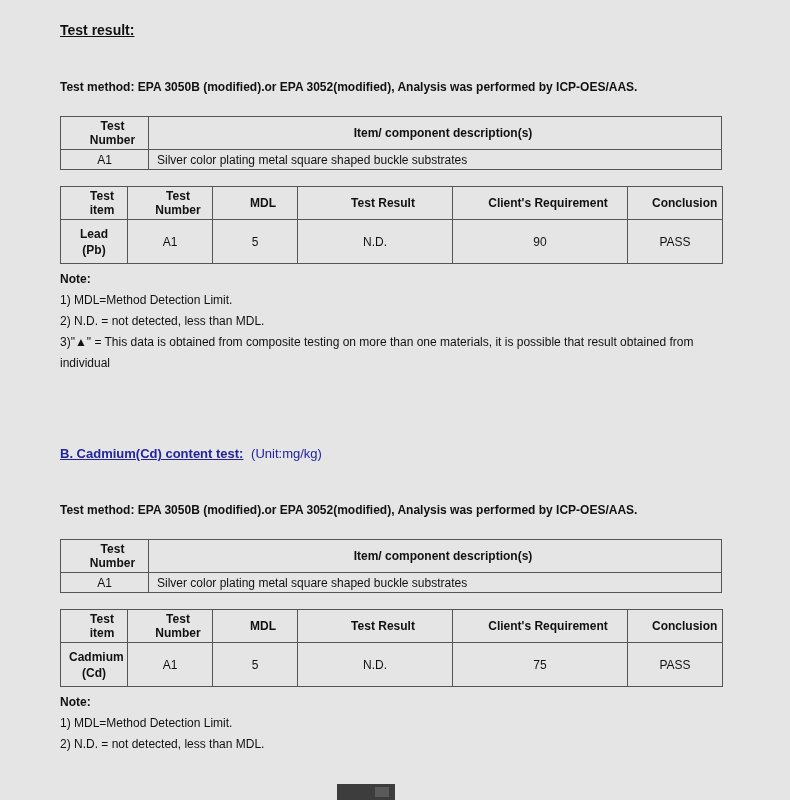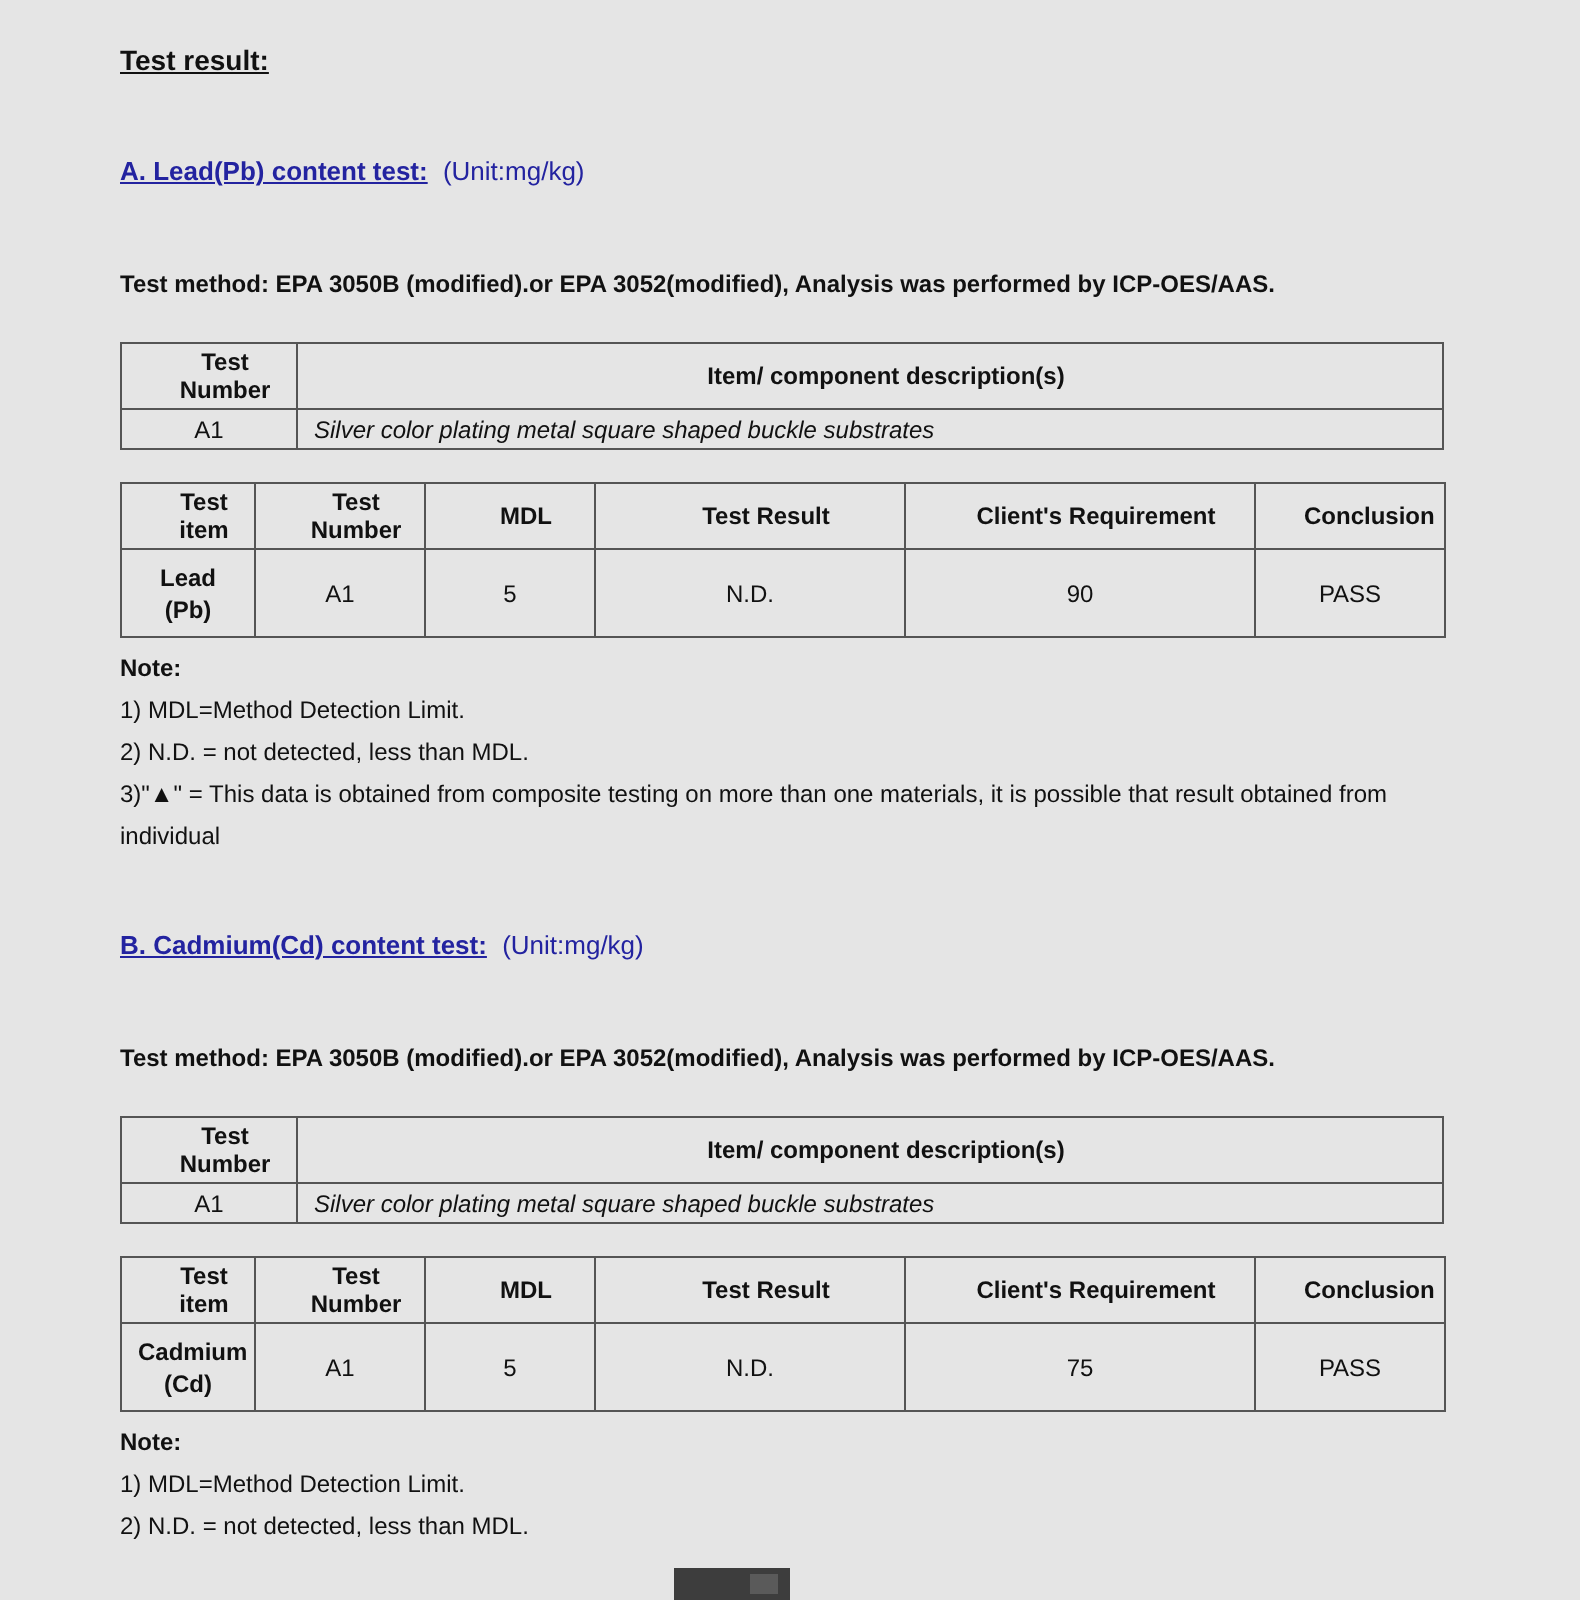--- a/index.html
+++ b/index.html
@@ -26,21 +26,21 @@
   }
   .section-heading .head-main {
     font-weight: bold;
     text-decoration: underline;
   }
   .section-heading .head-unit {
     font-weight: normal;
     margin-left: 4px;
   }
   .sec-a .section-heading { margin-top: 40px; }
-  .sec-b .section-heading { margin-top: 36px; }
+  .sec-b .section-heading { margin-top: 72px; }
 
   .method-line {
     margin-top: 42px;
     font-size: 12px;
     font-weight: bold;
   }
 
   table {
     border-collapse: collapse;
     table-layout: fixed;
@@ -50,21 +50,21 @@
   td, th {
     border: 1px solid #555;
     padding: 2px 8px;
     vertical-align: middle;
   }
   th { font-weight: bold; text-align: center; padding-left: 24px; }
 
   .sample-table { margin-top: 22px; }
   .sample-table th, .sample-table td { height: 20px; }
   .sample-table .cell-number { text-align: center; }
-  .sample-table .cell-desc { text-align: left; font-style: italic; }
+  .sample-table .cell-desc { text-align: left; }
 
   .result-table { margin-top: 16px; border-radius: 15px; }
   .result-table th { height: 28px; }
   .result-table td { height: 44px; text-align: center; }
   .result-table .cell-item { font-weight: bold; line-height: 16px; }
 
   .notes {
     margin-top: 5px;
     font-size: 12px;
     line-height: 21px;
@@ -92,24 +92,20 @@
 </style>
 </head>
 <body>
 
 <div class="page">
   <div class="content">
 
     <div class="doc-title">Test result:</div>
 
     <div class="section sec-a">
-      <div class="section-heading">
-        <span class="head-main">A. Lead(Pb) content test:</span>
-        <span class="head-unit">(Unit:mg/kg)</span>
-      </div>
 
       <div class="method-line">Test method: EPA 3050B (modified).or EPA 3052(modified), Analysis was performed by ICP-OES/AAS.</div>
 
       <table class="sample-table">
         <colgroup>
             <col style="width:88px">
             <col>
           </colgroup>
         <tbody>
             <tr>

